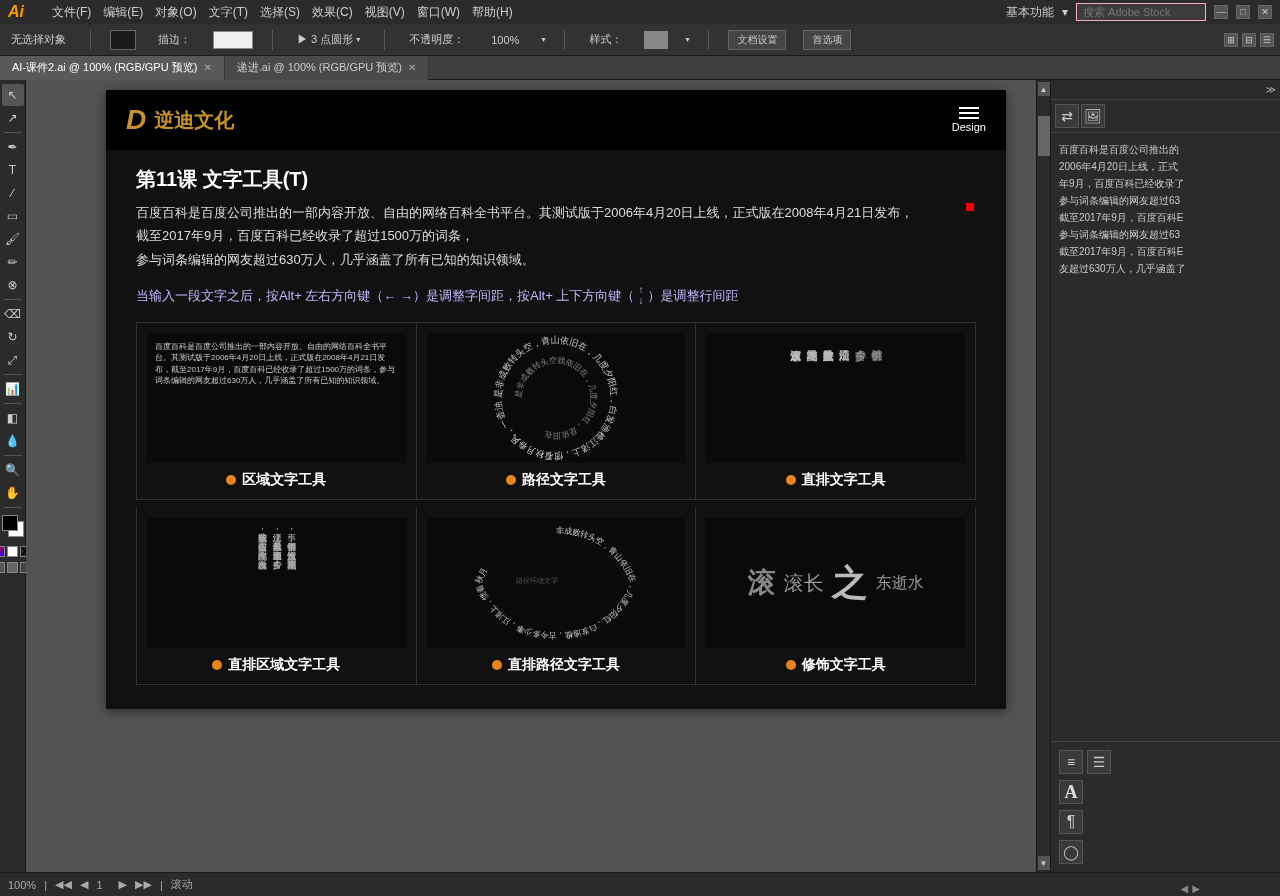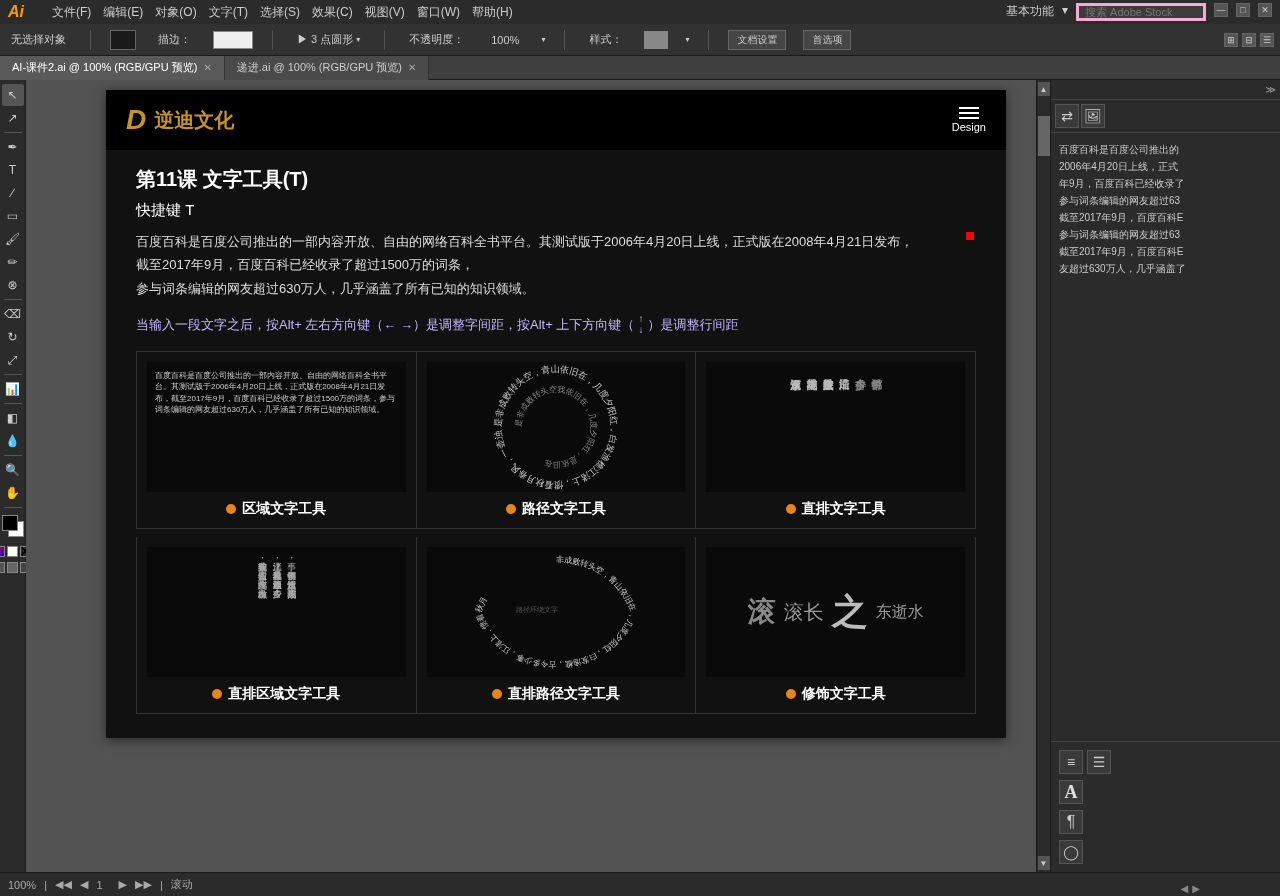--- a/index.html
+++ b/index.html
@@ -22,25 +22,26 @@
       font-style: italic;
       font-weight: bold;
       font-size: 16px;
       margin-right: 16px;
     }
     .menu-bar span { cursor: pointer; }
     .menu-right {
       position: absolute;
       right: 8px;
       display: flex;
+      align-items: center;
       gap: 8px;
     }
     .search-box {
       background: #3c3c3c;
-      border: 3px solid #f9a8d4;
+      border: 1px solid #f9a8d4;
       color: #ccc;
       font-size: 11px;
       padding: 1px 6px;
       width: 130px;
       height: 18px;
     }
     .win-btn {
       width: 14px; height: 14px;
       background: #555;
       display: inline-flex; align-items: center; justify-content: center;
@@ -488,21 +489,20 @@
             <span></span>
             <span></span>
           </div>
           <div class="design-label">Design</div>
         </div>
       </div>
 
       <div class="doc-content">
 
         <div class="lesson-title">第11课   文字工具(T)</div>
-        <div class="shortcut-line">快捷键 T</div>
 
         <div class="description-text" style="position:relative;">
           百度百科是百度公司推出的一部内容开放、自由的网络百科全书平台。其测试版于2006年4月20日上线，正式版在2008年4月21日发布，<br>
           截至2017年9月，百度百科已经收录了超过1500万的词条，<br>
           参与词条编辑的网友超过630万人，几乎涵盖了所有已知的知识领域。
           <div class="small-red-square"></div>
         </div>
 
         <div class="instruction-text">
           <span>当输入一段文字之后，按Alt+ 左右方向键（← →）是调整字间距，按Alt+ 上下方向键（</span>

